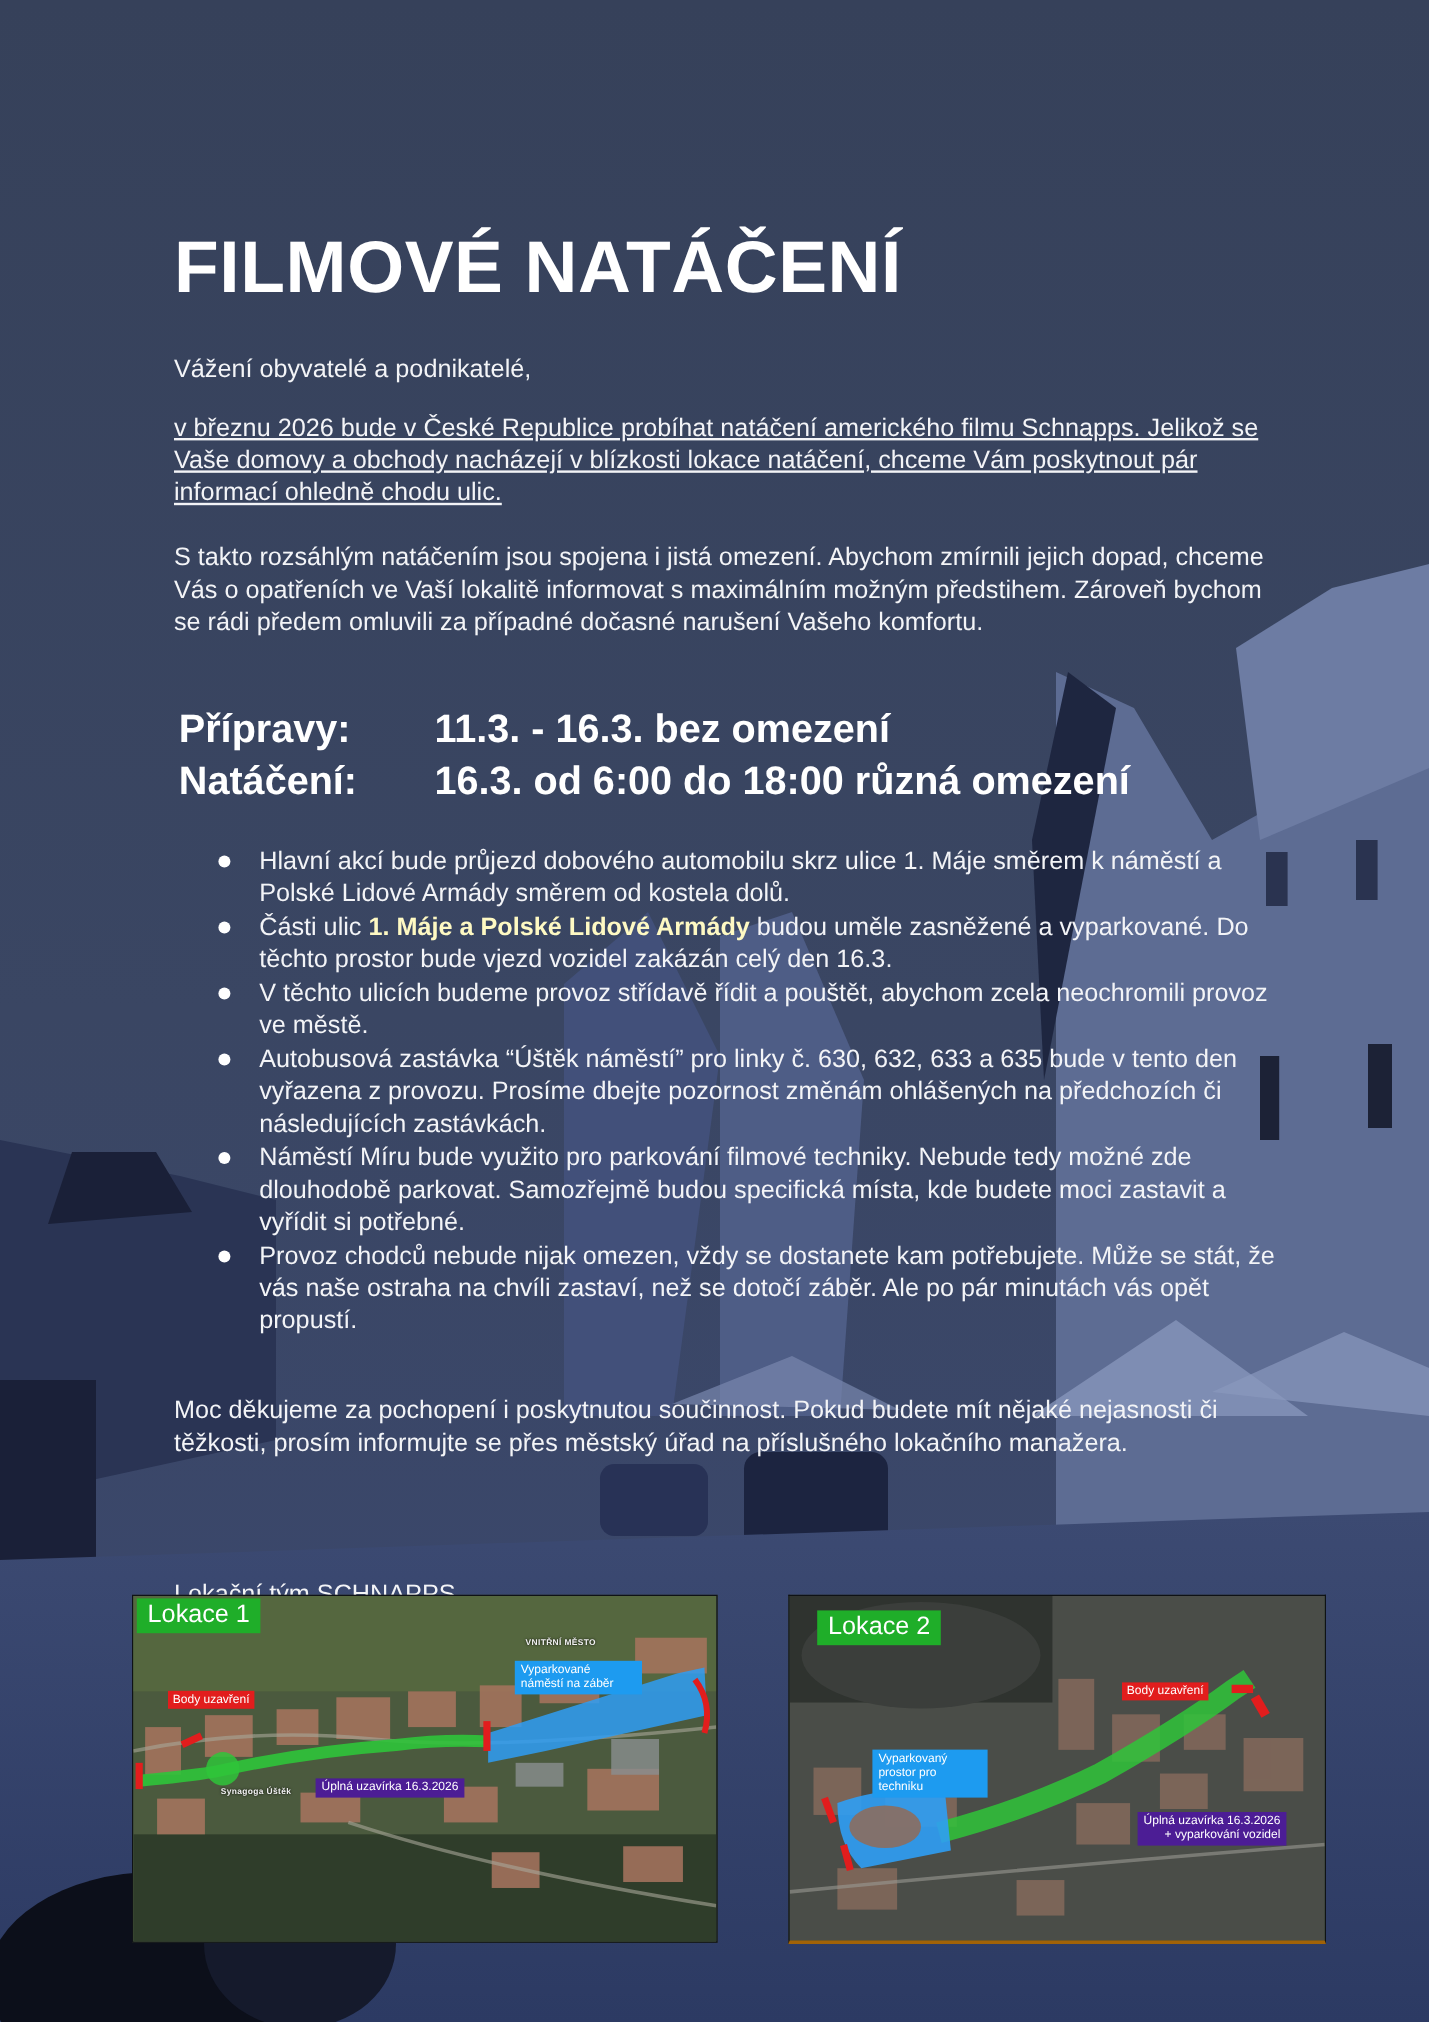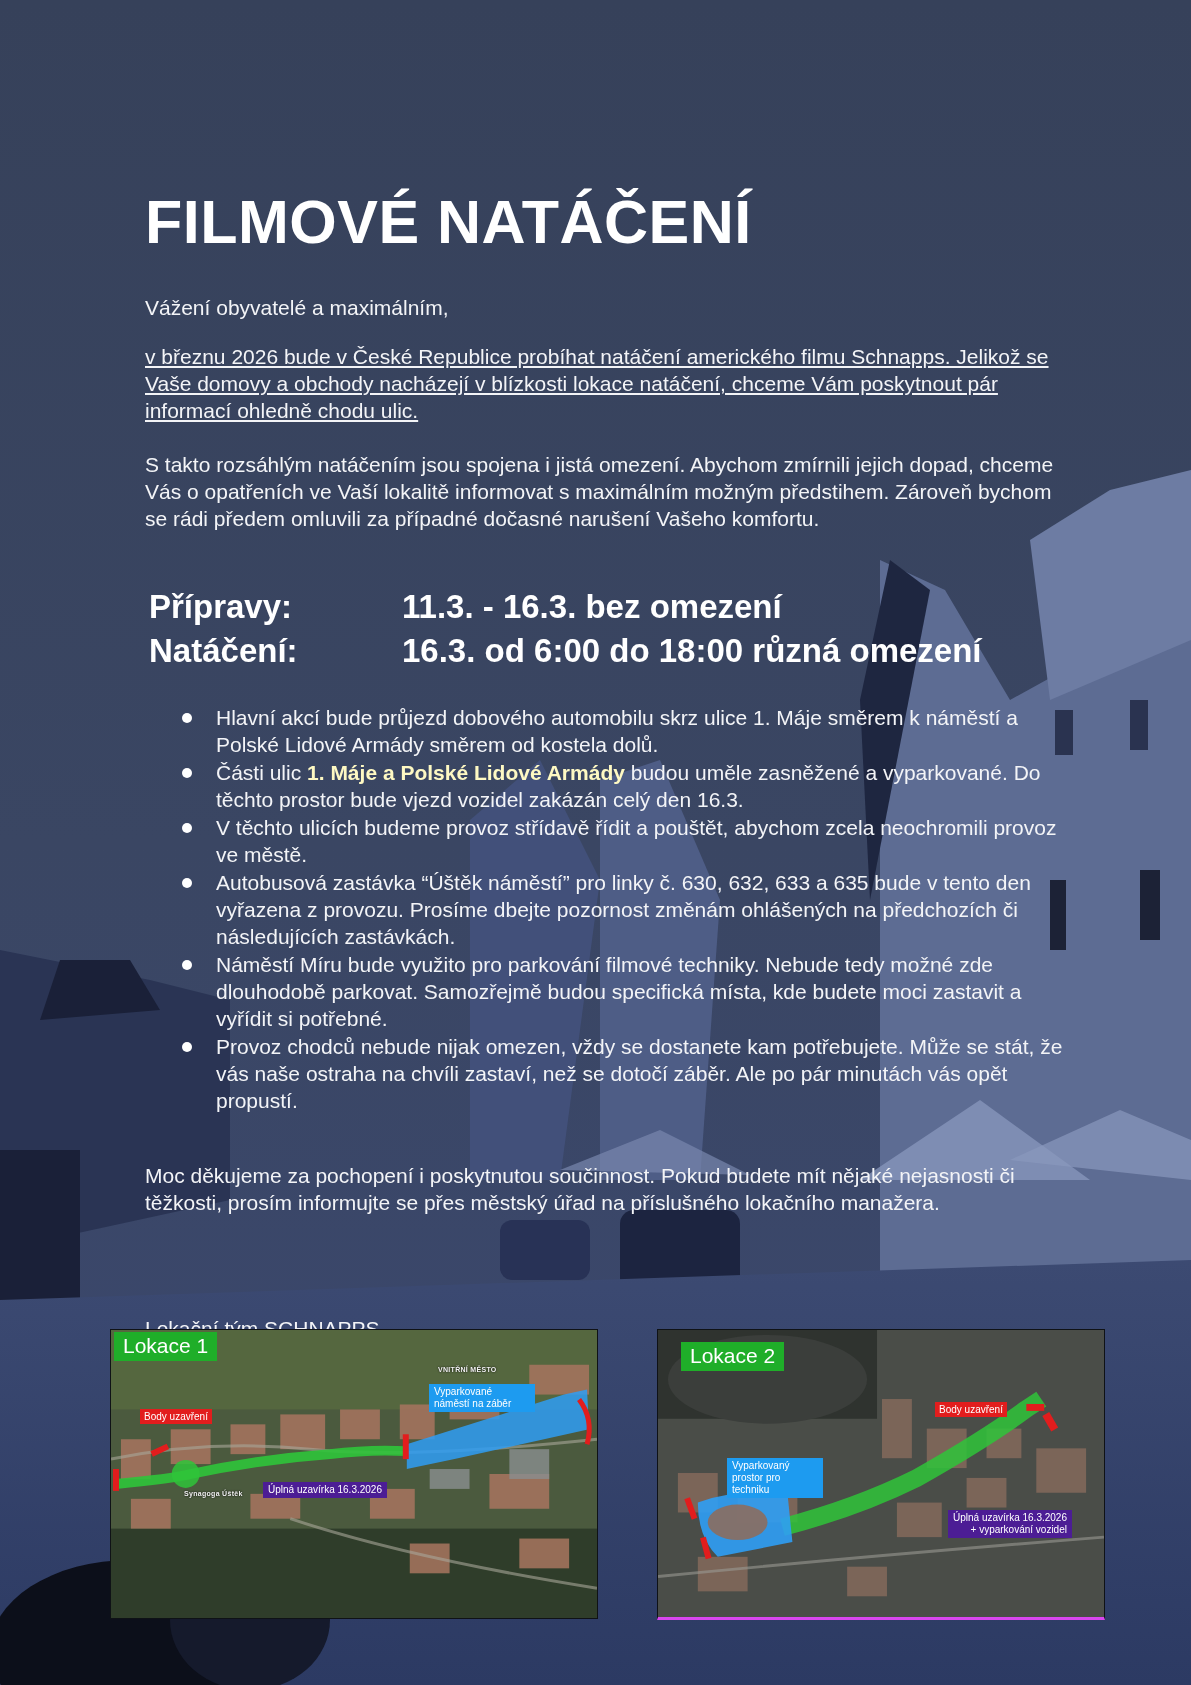--- a/index.html
+++ b/index.html
@@ -23,21 +23,21 @@
     }
     .p {
       position: absolute; left: 145px; width: 920px;
       font-size: 21px; line-height: 27px; color: #f3f4f7;
     }
     .greeting { top: 294px; }
     .para1 { top: 343px; text-decoration: underline; }
     .para2 { top: 451px; }
 
     .schedule { position: absolute; left: 149px; top: 585px; font-size: 33px; font-weight: bold; line-height: 44px; }
-    .schedule .row { display: flex; gap: 40px; }
+    .schedule .row { display: flex; }
     .schedule .lbl { width: 213px; }
 
     .bullets { position: absolute; left: 145px; top: 704px; width: 920px; list-style: none; }
     .bullets li {
       position: relative; padding-left: 71px;
       font-size: 21px; line-height: 27px; color: #f3f4f7; margin-bottom: 1px;
     }
     .bullets li .dot {
       position: absolute; left: 37px; top: 9px; width: 10px; height: 10px;
       border-radius: 50%; background: #ffffff;
@@ -45,21 +45,21 @@
     .bullets li b { font-weight: bold; color: #fef9c3; }
 
     .thanks { top: 1162px; }
     .signature { top: 1315px; }
 
     .map {
       position: absolute; overflow: hidden; background: #3e4a3a;
       border: 1px solid #0f1216;
     }
     .map1 { left: 110px; top: 1329px; width: 488px; height: 290px; }
-    .map2 { left: 657px; top: 1329px; width: 448px; height: 291px; border-bottom: 3px solid #d946ef; }
+    .map2 { left: 657px; top: 1329px; width: 448px; height: 291px; border-bottom: 3px solid #a16207; }
     .map svg { position: absolute; left: 0; top: 0; width: 100%; height: 100%; }
 
     .tag { position: absolute; color: #fff; white-space: nowrap; }
     .tag-green { background: #1fae29; font-size: 21px; padding: 2px 9px 3px 9px; }
     .tag-red { background: #e21d1d; font-size: 10px; padding: 2px 4px; }
     .tag-blue { background: #1d9bf0; font-size: 10px; padding: 2px 5px; text-align: left; line-height: 12px; }
     .tag-greenlabel { background: #4c1d95; font-size: 10px; padding: 2px 5px; text-align: right; line-height: 12px; }
     .tag-place { font-size: 7px; color: #f2f2f2; text-shadow: 0 0 2px #000; font-weight: bold; letter-spacing: 0.3px; }
   </style>
 </head>
@@ -105,21 +105,21 @@
     <polygon points="0,1300 1191,1260 1191,1685 0,1685" fill="url(#ground)"></polygon>
     <ellipse cx="130" cy="1650" rx="140" ry="90" fill="#0c0f1a"></ellipse>
     <ellipse cx="250" cy="1620" rx="80" ry="70" fill="#151a2c"></ellipse>
   </svg>
 </div>
 
 <div class="content">
 
   <h1 class="title">FILMOVÉ NATÁČENÍ</h1>
 
-  <p class="p greeting">Vážení obyvatelé a maximálním,</p>
+  <p class="p greeting">Vážení obyvatelé a podnikatelé,</p>
   <p class="p para1">v březnu 2026 bude v České Republice probíhat natáčení amerického filmu Schnapps. Jelikož se Vaše domovy a obchody nacházejí v blízkosti lokace natáčení, chceme Vám poskytnout pár informací ohledně chodu ulic.</p>
   <p class="p para2">S takto rozsáhlým natáčením jsou spojena i jistá omezení. Abychom zmírnili jejich dopad, chceme Vás o opatřeních ve Vaší lokalitě informovat s maximálním možným předstihem. Zároveň bychom se rádi předem omluvili za případné dočasné narušení Vašeho komfortu.</p>
 
   <div class="schedule">
     <div class="row">
       <span class="lbl">Přípravy:</span>
       <span>11.3. - 16.3. bez omezení</span>
     </div>
     <div class="row">
       <span class="lbl">Natáčení:</span>

